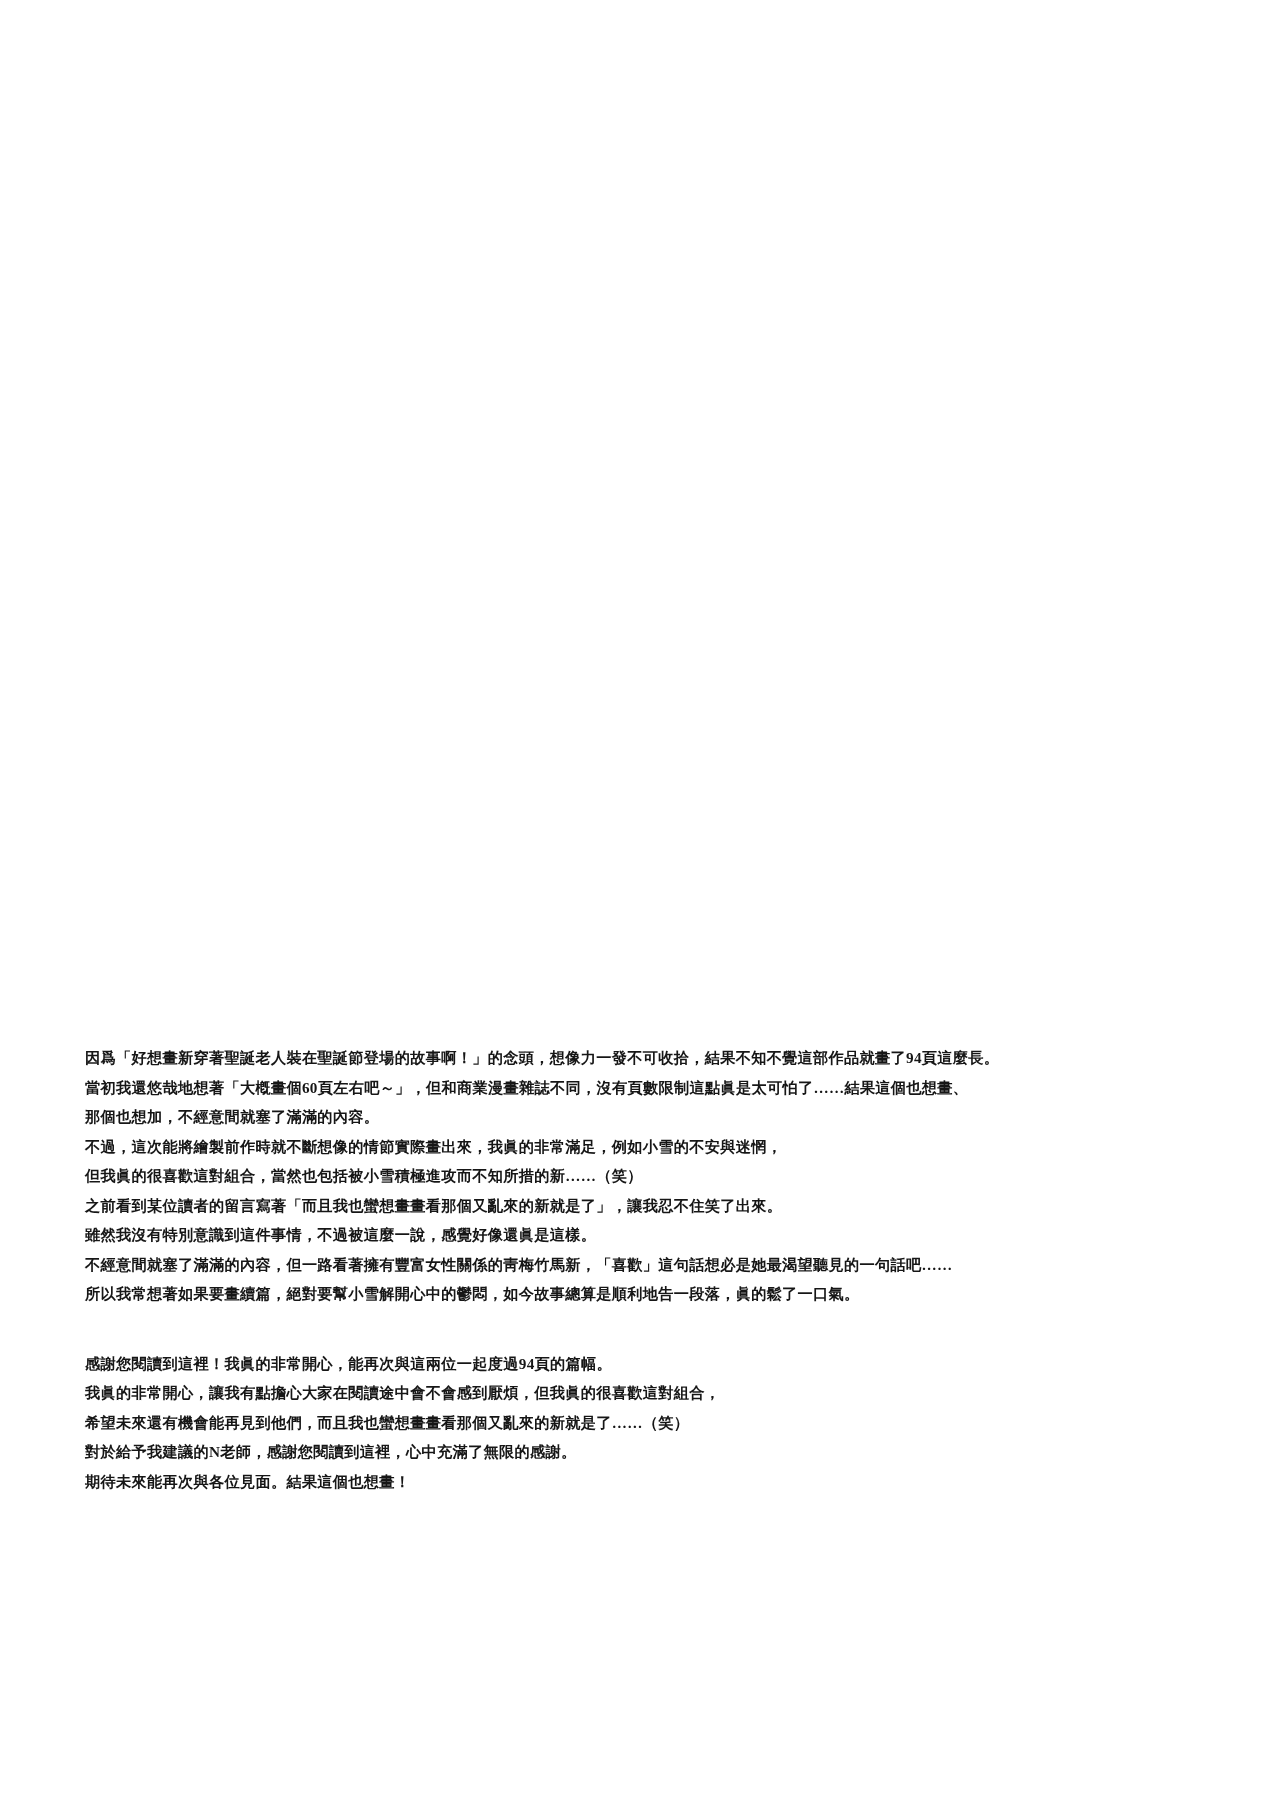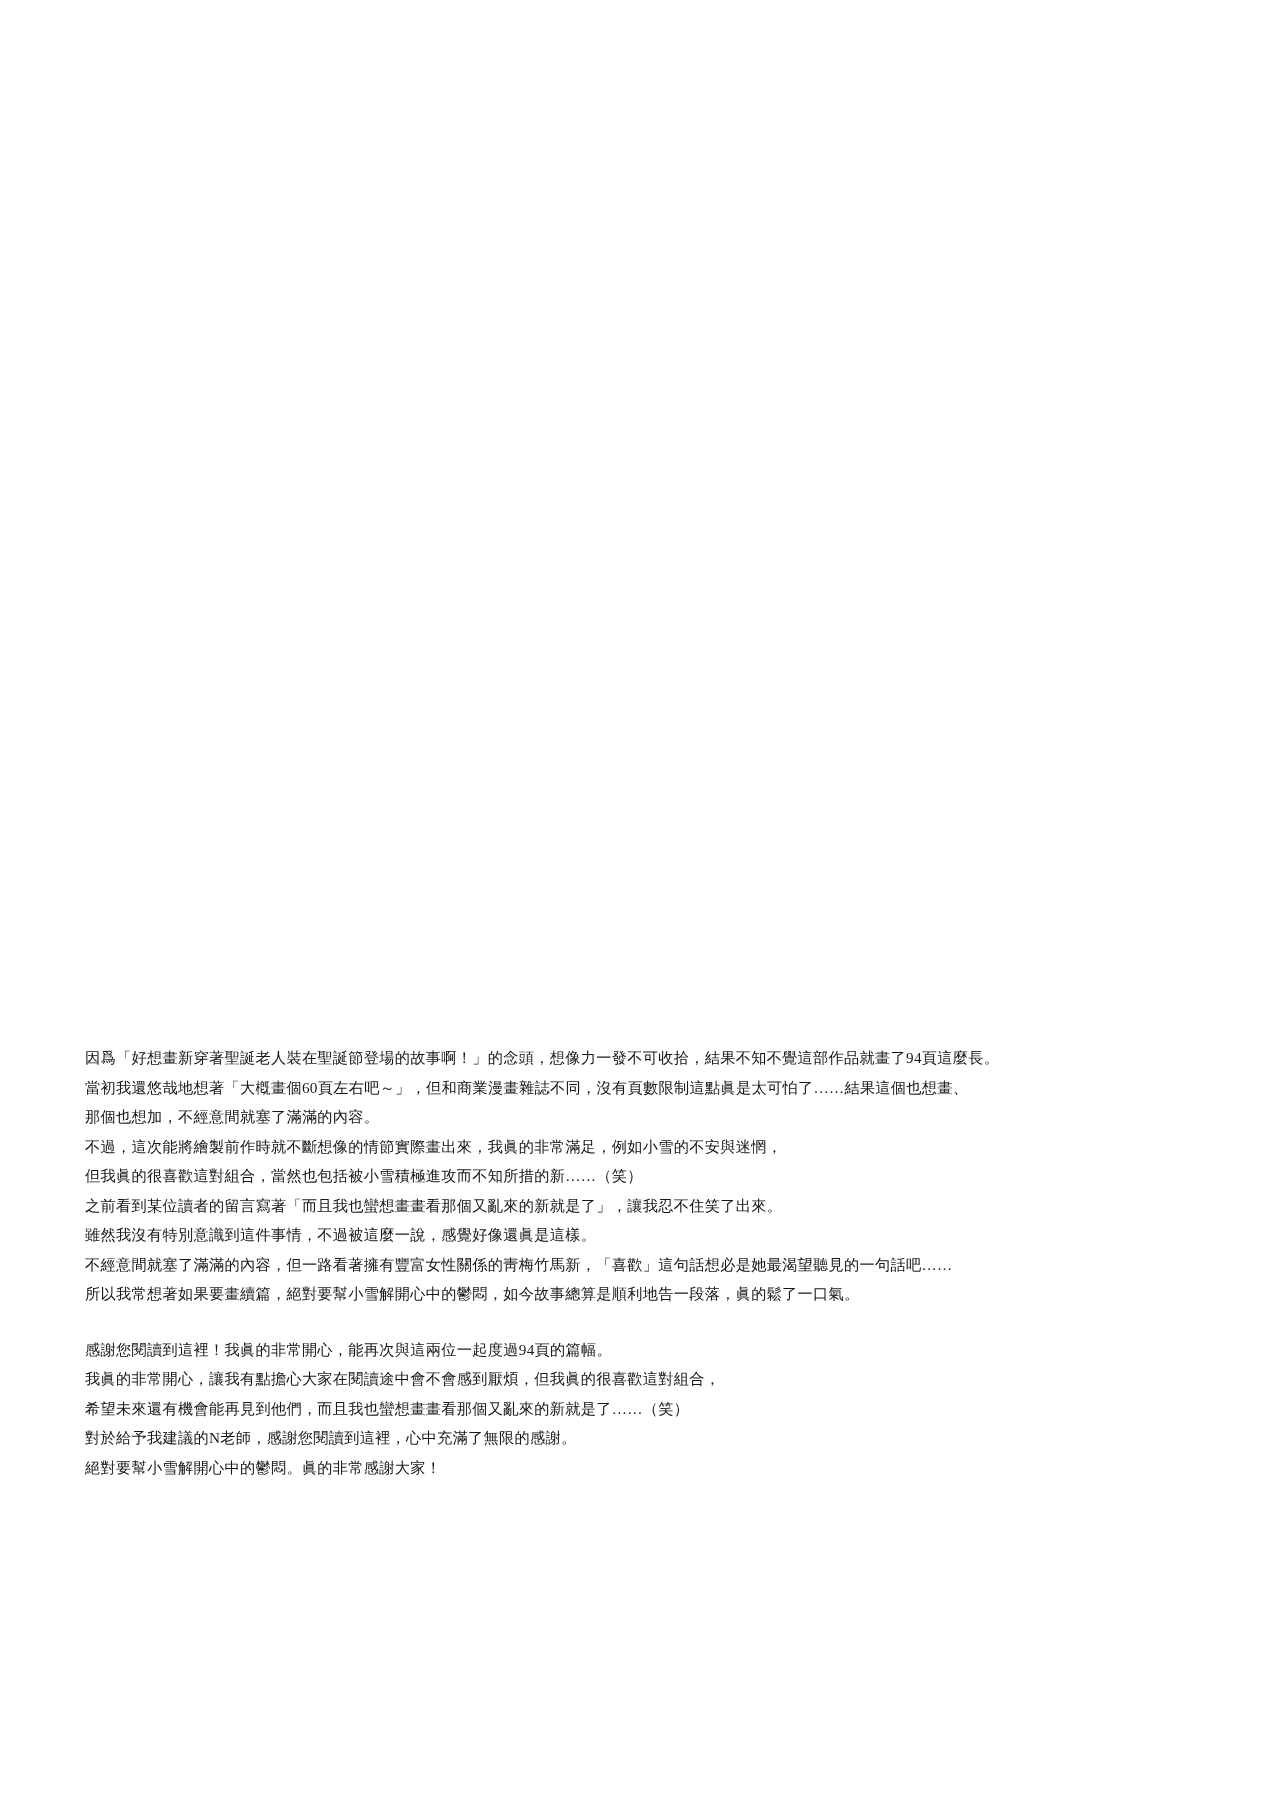--- a/index.html
+++ b/index.html
@@ -15,32 +15,33 @@
     color: #1a1a1a;
   }
   .page {
     position: absolute;
     left: 0;
     top: 0;
     width: 1080px;
     height: 1807px;
     background: #ffffff;
     overflow: hidden;
+    font-weight: bold;
   }
   .afterword {
     position: absolute;
     left: 85px;
     top: 1043px;
     width: 1110px;
   }
   .para {
     margin: 0 0 0 0;
   }
   .para + .para-gap {
-    margin-top: 26px;
+    margin-top: 40px;
   }
   .line {
     display: block;
     font-size: 15.2px;
     line-height: 29.5px;
     letter-spacing: 0.02em;
     color: #161616;
     white-space: nowrap;
   }
 </style>
@@ -60,17 +61,17 @@
       <span class="line">雖然我沒有特別意識到這件事情，不過被這麼一說，感覺好像還眞是這樣。</span>
       <span class="line">不經意間就塞了滿滿的內容，但一路看著擁有豐富女性關係的靑梅竹馬新，「喜歡」這句話想必是她最渴望聽見的一句話吧……</span>
       <span class="line">所以我常想著如果要畫續篇，絕對要幫小雪解開心中的鬱悶，如今故事總算是順利地告一段落，眞的鬆了一口氣。</span>
     </div>
 
     <div class="para para-gap">
       <span class="line">感謝您閱讀到這裡！我眞的非常開心，能再次與這兩位一起度過94頁的篇幅。</span>
       <span class="line">我眞的非常開心，讓我有點擔心大家在閱讀途中會不會感到厭煩，但我眞的很喜歡這對組合，</span>
       <span class="line">希望未來還有機會能再見到他們，而且我也蠻想畫畫看那個又亂來的新就是了……（笑）</span>
       <span class="line">對於給予我建議的N老師，感謝您閱讀到這裡，心中充滿了無限的感謝。</span>
-      <span class="line">絕對要幫小雪解開心中的鬱悶。眞的非常感謝大家！</span>
+      <span class="line">期待未來能再次與各位見面。結果這個也想畫！</span>
     </div>
 
   </div>
 </div>
 
 </body></html>

